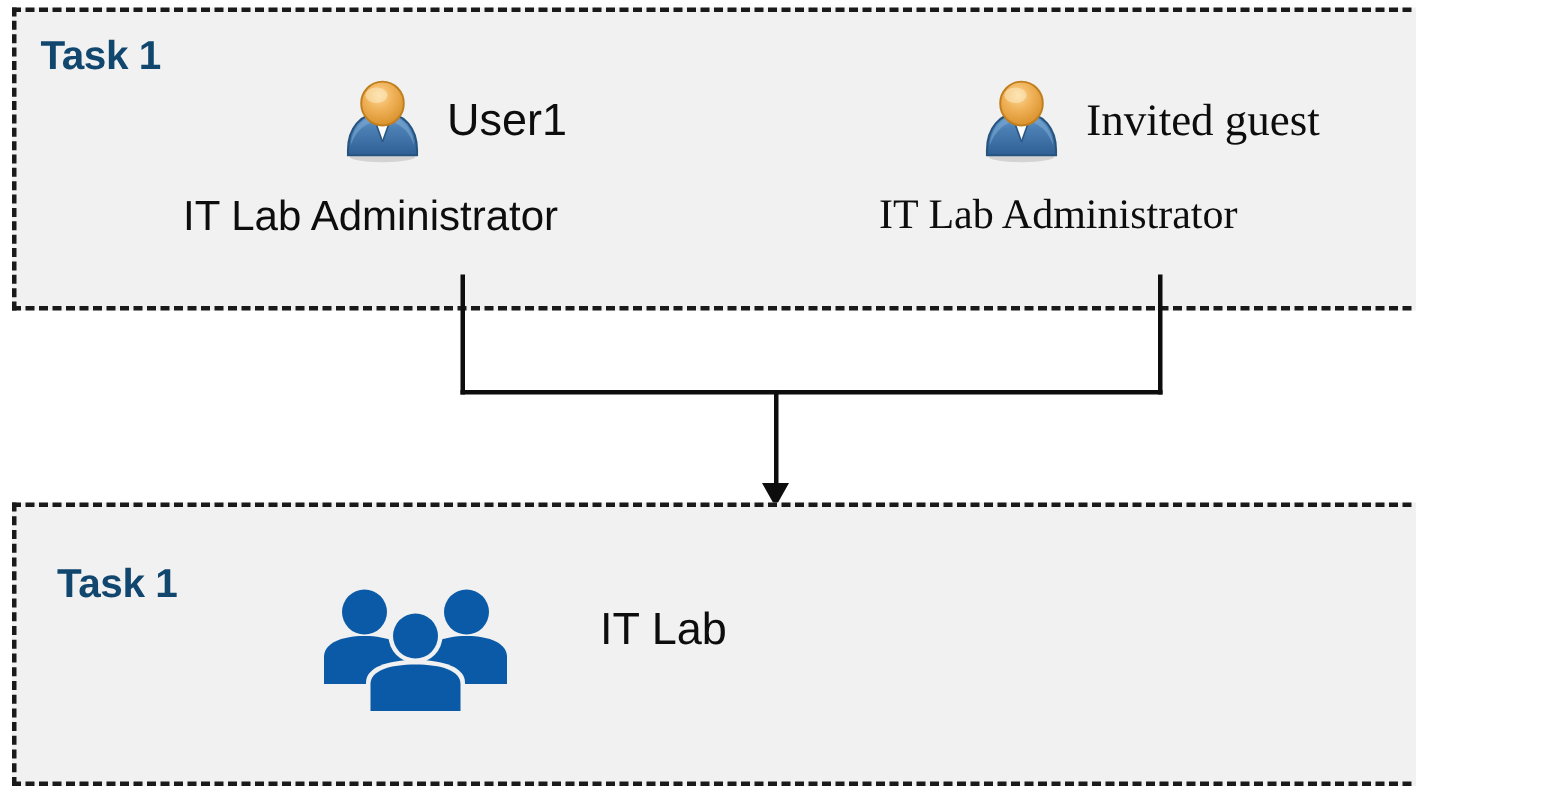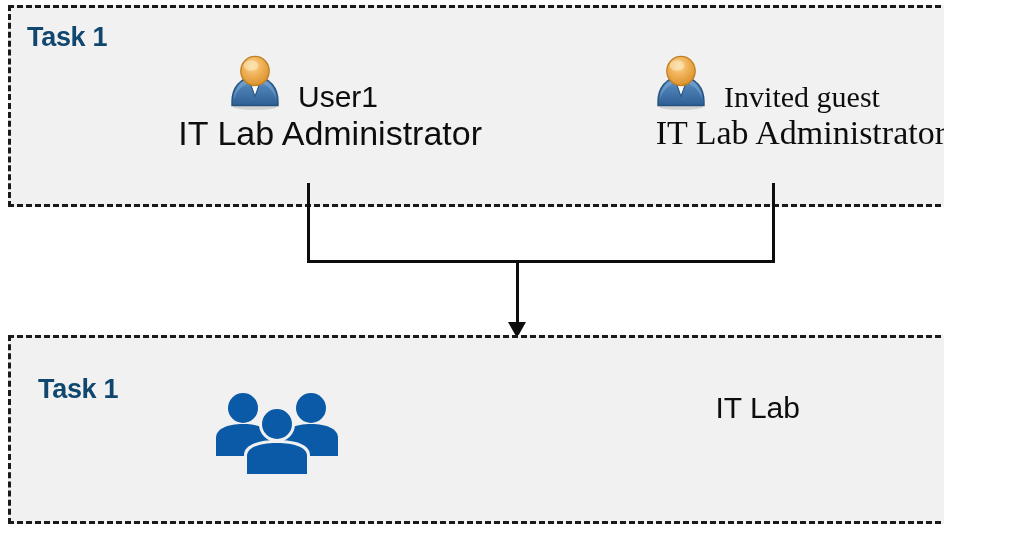--- a/index.html
+++ b/index.html
@@ -44,37 +44,37 @@
   
   .person {
     position: absolute;
     width: 360px;
   }
   #person-user1 { left: 122px; top: 50px; }
   #person-guest { left: 586px; top: 50px; font-family: Liberation Serif, serif; }
 
   .person-top {
     display: flex;
-    align-items: flex-end;
+    align-items: center;
     justify-content: center;
     height: 62px;
   }
   .person-name {
     font-size: 30px;
     color: #0d0d0d;
     margin-left: 14px;
     white-space: nowrap;
     line-height: 1;
   }
   .person-role {
-    text-align: right;
-    font-size: 34px;
+    text-align: left;
+    font-size: 28px;
     color: #0d0d0d;
     line-height: 1.12;
-    margin-top: 2px;
+    margin-top: 16px;
     white-space: nowrap;
   }
 
   
   .user-icon {
     position: relative;
     width: 58px;
     height: 58px;
     flex: 0 0 58px;
   }
@@ -105,23 +105,23 @@
     height: 0;
     border-left: 9px solid transparent;
     border-right: 9px solid transparent;
     border-top: 16px solid #0d0d0d;
   }
 
   
   #group-label {
     position: absolute;
     left: 400px;
-    top: 390px;
+    top: 402px;
     width: 400px;
-    text-align: right;
+    text-align: left;
     font-size: 30px;
     line-height: 1.22;
     color: #0d0d0d;
   }
   #group-label .gl-line { display: block; }
 </style>
 </head>
 <body>
 
 <div id="canvas">

